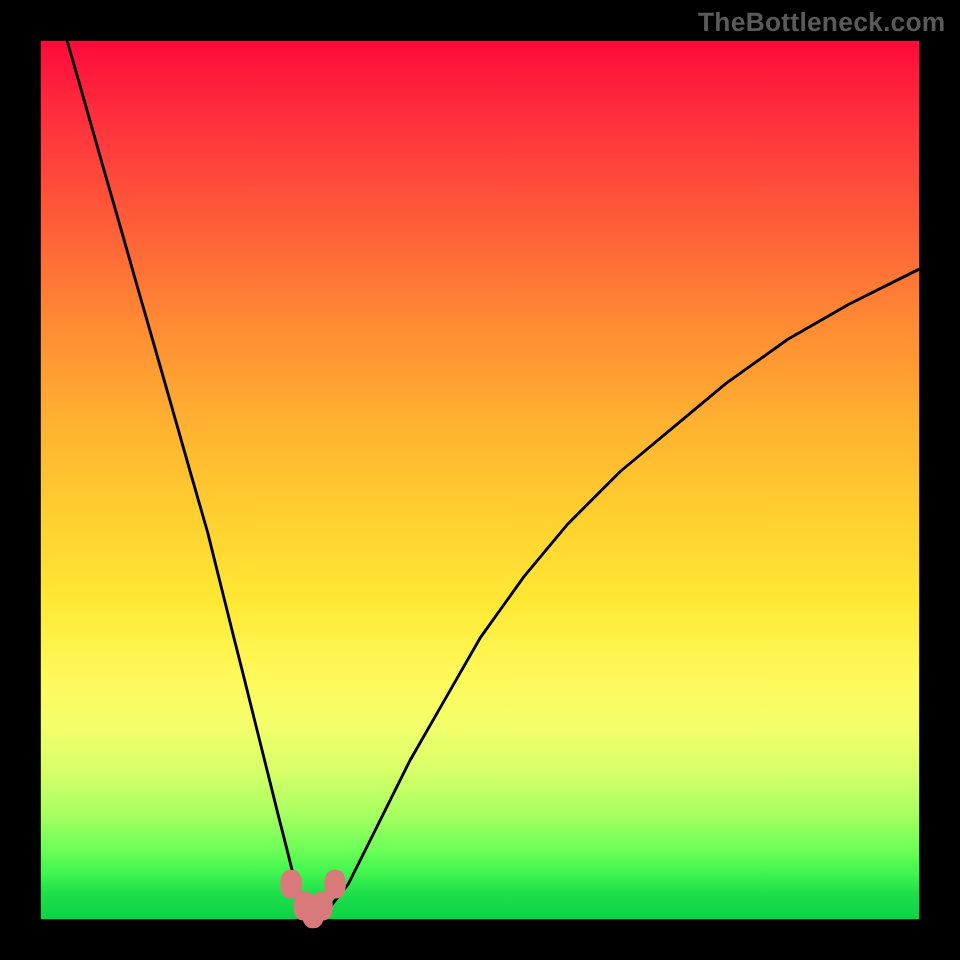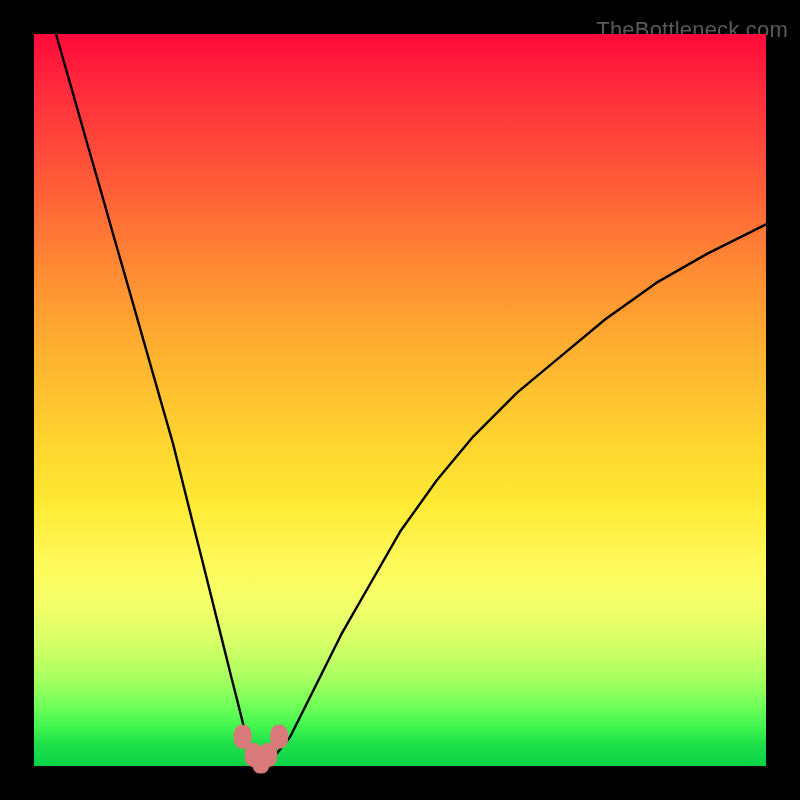--- a/index.html
+++ b/index.html
@@ -41,23 +41,22 @@
       #1ee04a 97%,
       #0cd248 100%
     );
   }
   .watermark {
     position: absolute;
     top: 6px;
     right: 12px;
     color: #5a5a5a;
     font-size: 22px;
-    font-weight: 400;
+    font-weight: 700;
     letter-spacing: 0.2px;
-    margin-top: 11px;
   }
   svg.curve {
     position: absolute;
     left: 0;
     top: 0;
     width: 732px;
     height: 732px;
     overflow: visible;
   }
 </style>

